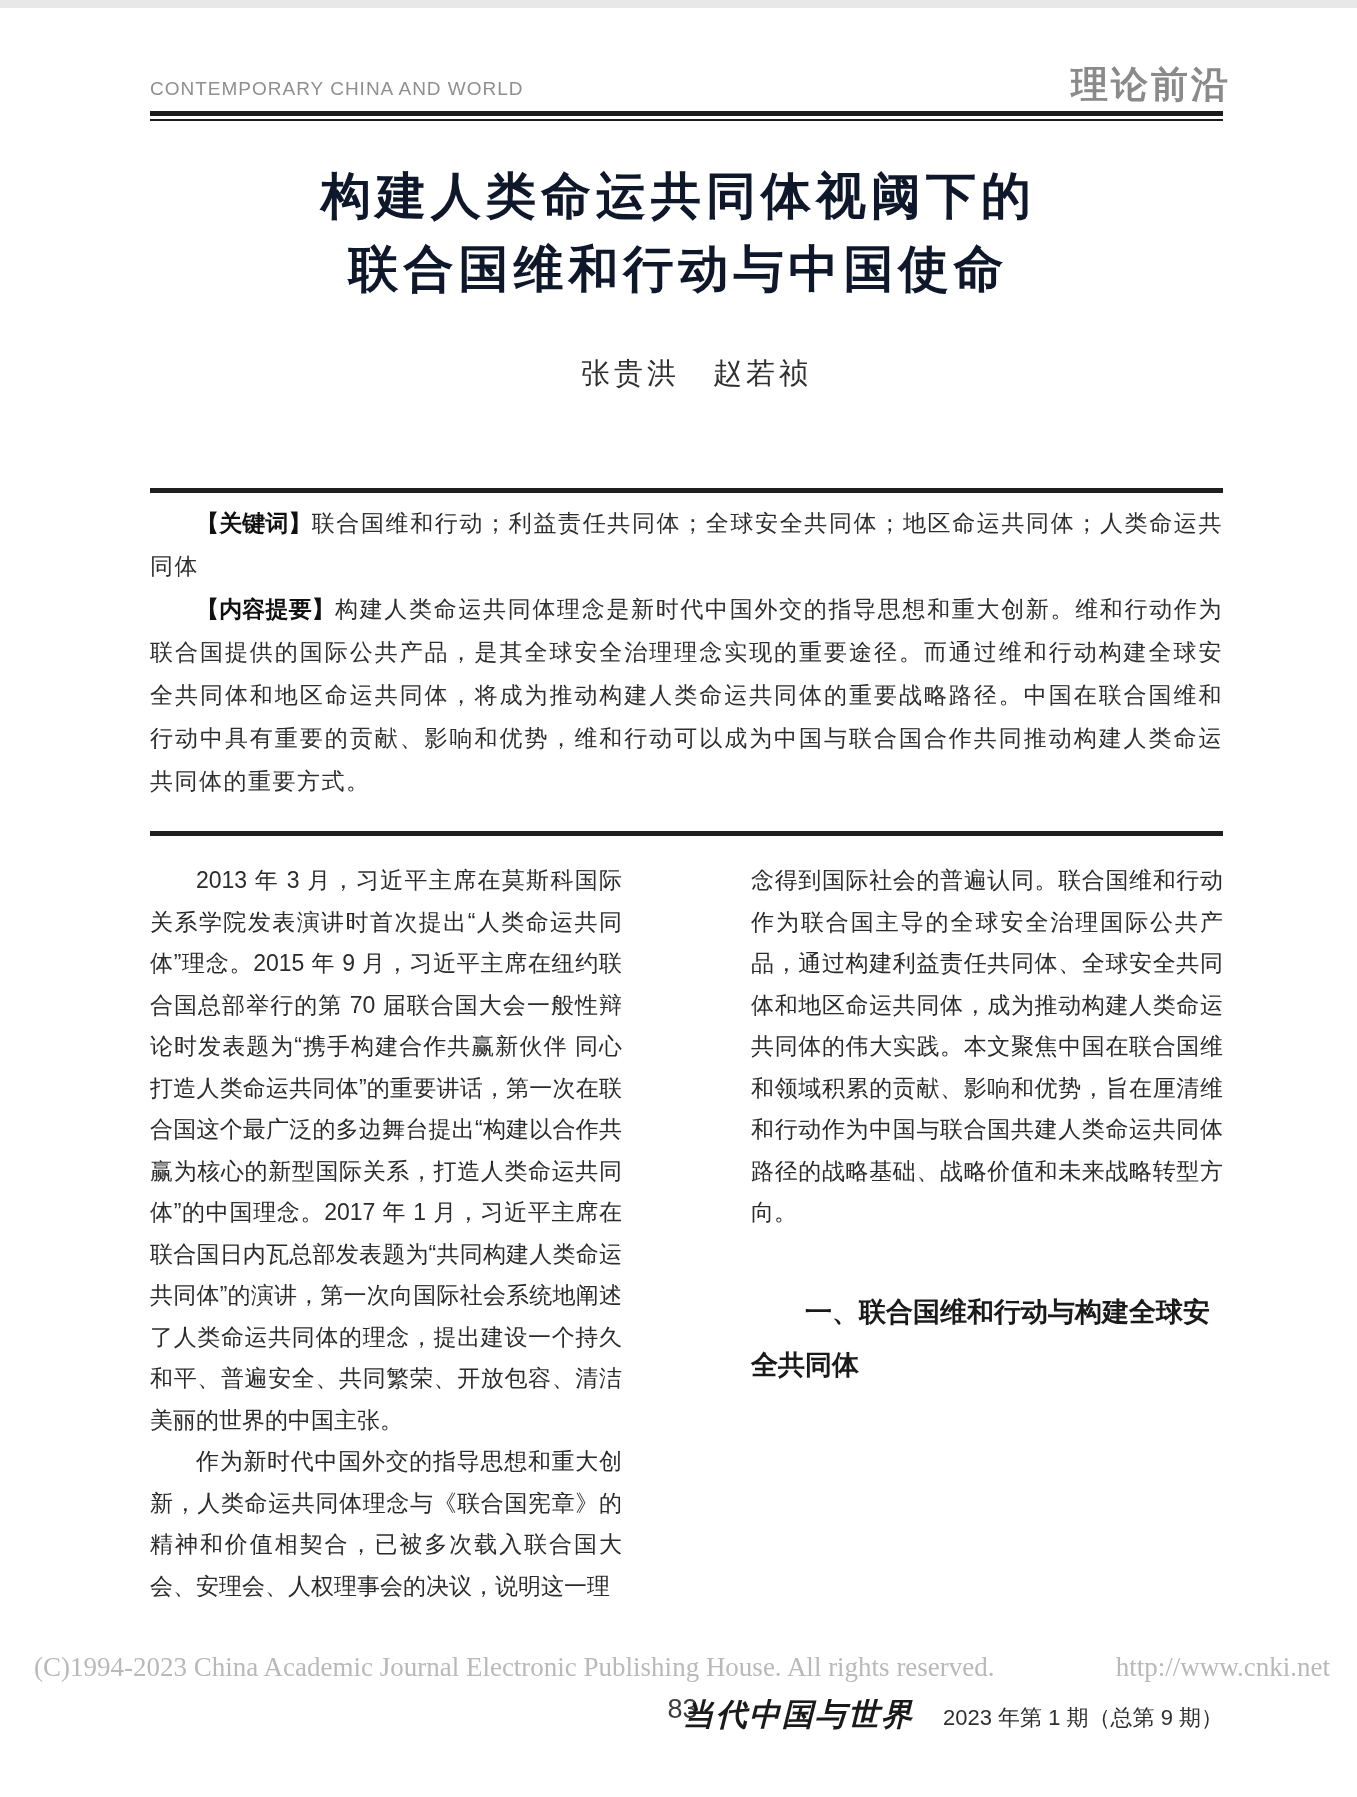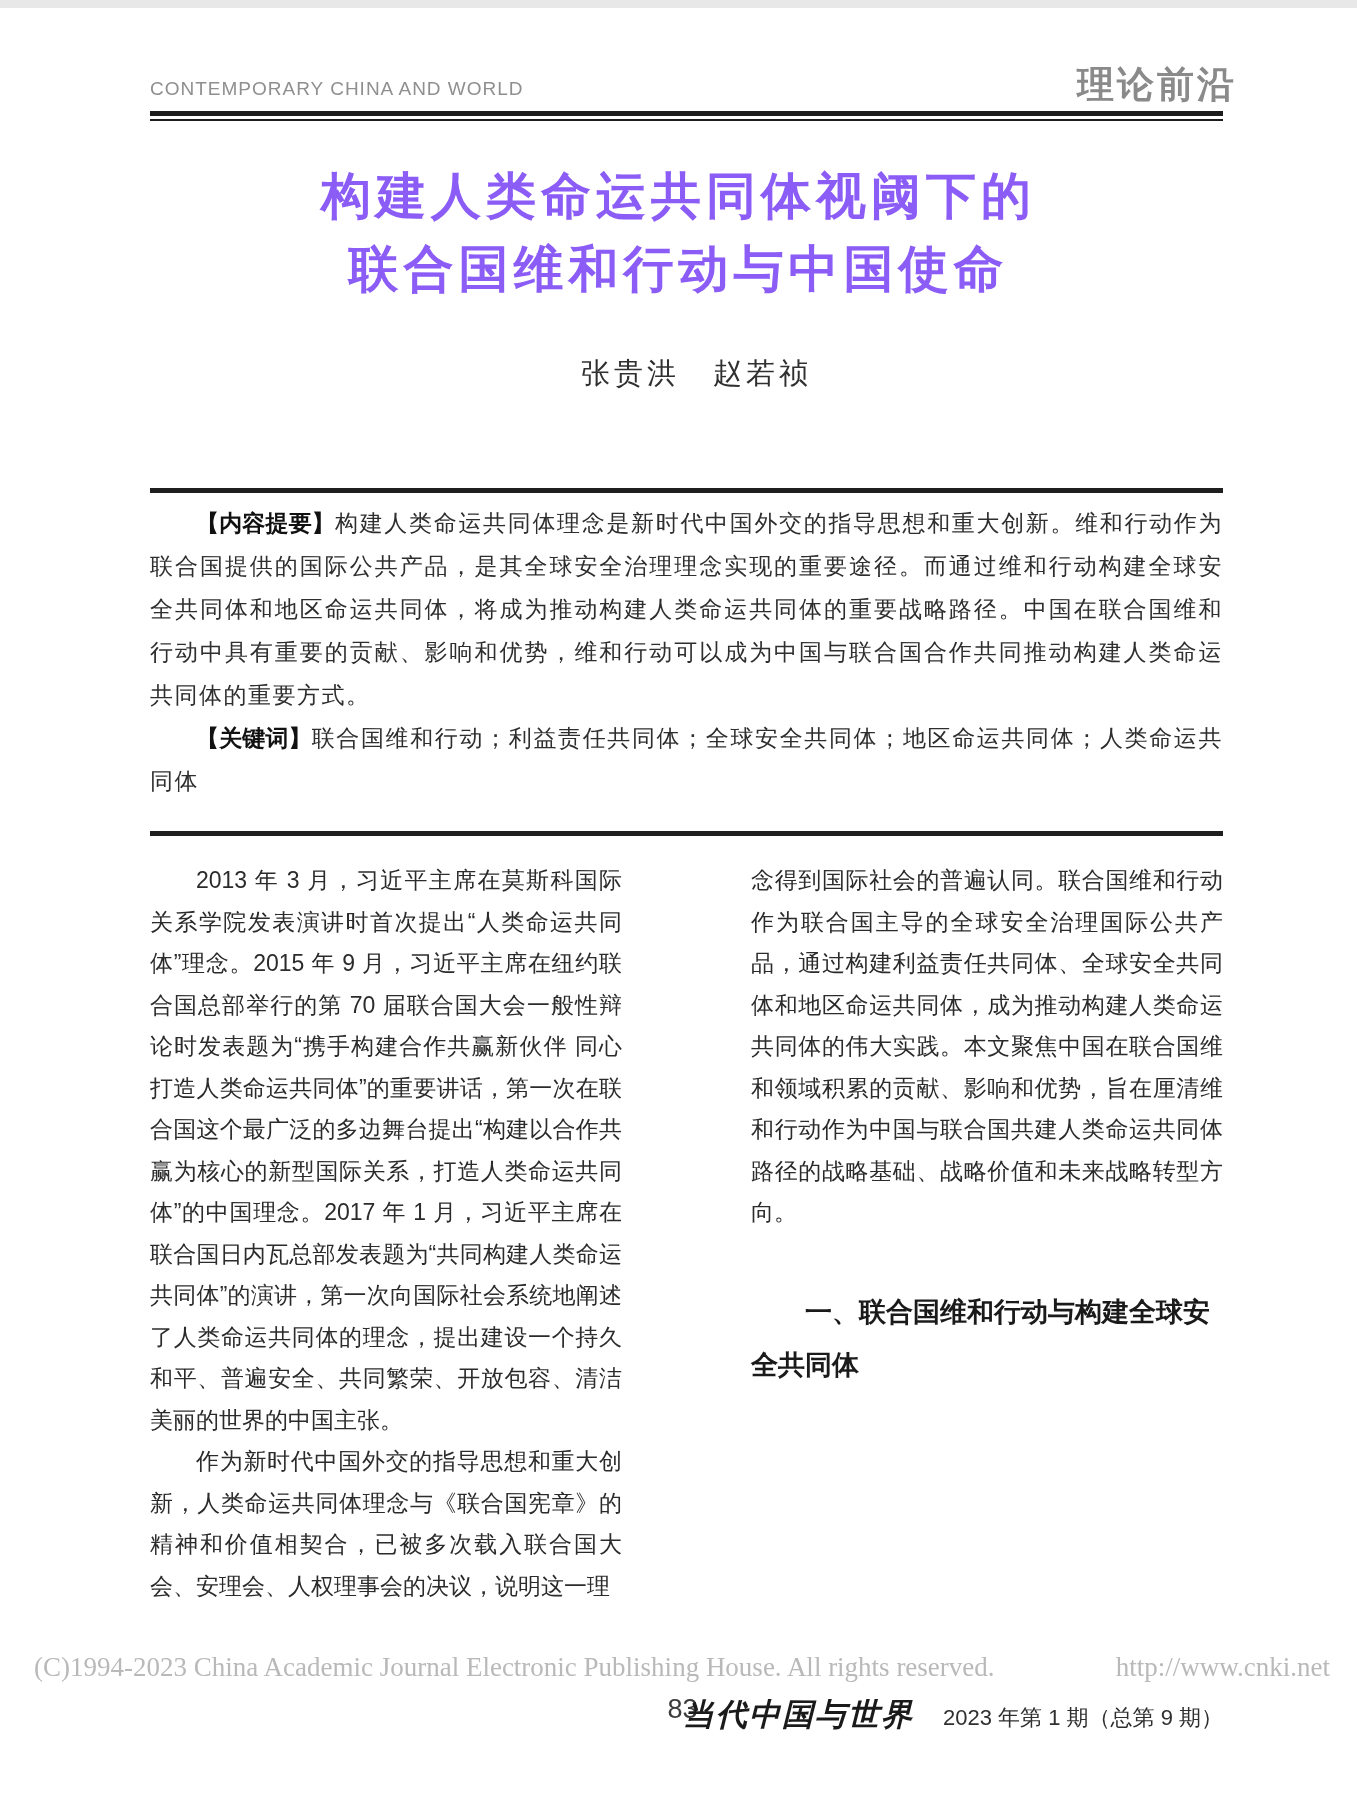--- a/index.html
+++ b/index.html
@@ -18,21 +18,21 @@
   
   .header-en {
     position: absolute;
     left: 150px; top: 70px;
     font-size: 19px;
     color: #8f8f8f;
     letter-spacing: 1px;
   }
   .header-section {
     position: absolute;
-    right: 120px; top: 52px;
+    right: 126px; top: 52px;
     font-size: 37px;
     font-weight: bold;
     color: #8a8a8a;
     letter-spacing: 3px;
   }
   .header-rule {
     position: absolute;
     left: 150px; top: 103px;
     width: 1073px;
   }
@@ -40,21 +40,21 @@
   .header-rule .thin  { height: 2px; background: #1c1c1c; margin-top: 3px; }
 
   
   .article-title {
     position: absolute;
     left: 0; top: 152px;
     width: 100%;
     text-align: center;
     font-size: 50px;
     font-weight: bold;
-    color: #8b5cf6;
+    color: #0f172a;
     line-height: 73px;
     letter-spacing: 5px;
   }
   .authors {
     position: absolute;
     left: 0; top: 346px;
     width: 100%;
     text-align: center;
     font-size: 29px;
     letter-spacing: 4px;
@@ -181,22 +181,22 @@
   </div>
 
   <div class="article-title">
     <div>构建人类命运共同体视阈下的</div>
     <div>联合国维和行动与中国使命</div>
   </div>
   <div class="authors">张贵洪　赵若祯</div>
 
   <div class="rule rule-abstract-top"></div>
   <div class="abstract">
+    <p><span class="label">【关键词】</span><span>联合国维和行动；利益责任共同体；全球安全共同体；地区命运共同体；人类命运共同体</span></p>
     <p><span class="label">【内容提要】</span><span>构建人类命运共同体理念是新时代中国外交的指导思想和重大创新。维和行动作为联合国提供的国际公共产品，是其全球安全治理理念实现的重要途径。而通过维和行动构建全球安全共同体和地区命运共同体，将成为推动构建人类命运共同体的重要战略路径。中国在联合国维和行动中具有重要的贡献、影响和优势，维和行动可以成为中国与联合国合作共同推动构建人类命运共同体的重要方式。</span></p>
-    <p><span class="label">【关键词】</span><span>联合国维和行动；利益责任共同体；全球安全共同体；地区命运共同体；人类命运共同体</span></p>
   </div>
   <div class="rule rule-abstract-bottom"></div>
 
   <div class="body-columns">
     <div class="col">
       <p class="indent">2013 年 3 月，习近平主席在莫斯科国际关系学院发表演讲时首次提出“人类命运共同体”理念。2015 年 9 月，习近平主席在纽约联合国总部举行的第 70 届联合国大会一般性辩论时发表题为“携手构建合作共赢新伙伴 同心打造人类命运共同体”的重要讲话，第一次在联合国这个最广泛的多边舞台提出“构建以合作共赢为核心的新型国际关系，打造人类命运共同体”的中国理念。2017 年 1 月，习近平主席在联合国日内瓦总部发表题为“共同构建人类命运共同体”的演讲，第一次向国际社会系统地阐述了人类命运共同体的理念，提出建设一个持久和平、普遍安全、共同繁荣、开放包容、清洁美丽的世界的中国主张。</p>
       <p class="indent">作为新时代中国外交的指导思想和重大创新，人类命运共同体理念与《联合国宪章》的精神和价值相契合，已被多次载入联合国大会、安理会、人权理事会的决议，说明这一理</p>
     </div>
     <div class="col">
       <p>念得到国际社会的普遍认同。联合国维和行动作为联合国主导的全球安全治理国际公共产品，通过构建利益责任共同体、全球安全共同体和地区命运共同体，成为推动构建人类命运共同体的伟大实践。本文聚焦中国在联合国维和领域积累的贡献、影响和优势，旨在厘清维和行动作为中国与联合国共建人类命运共同体路径的战略基础、战略价值和未来战略转型方向。</p>

